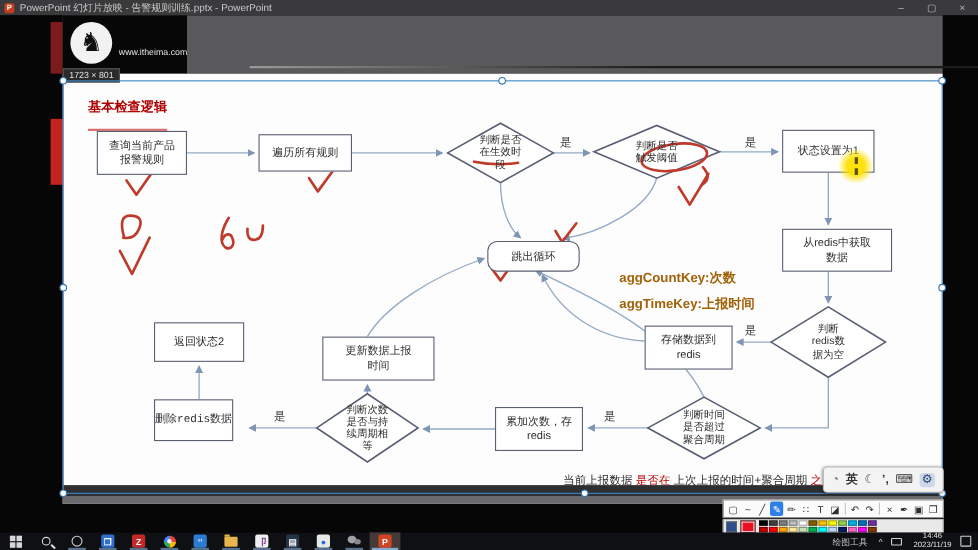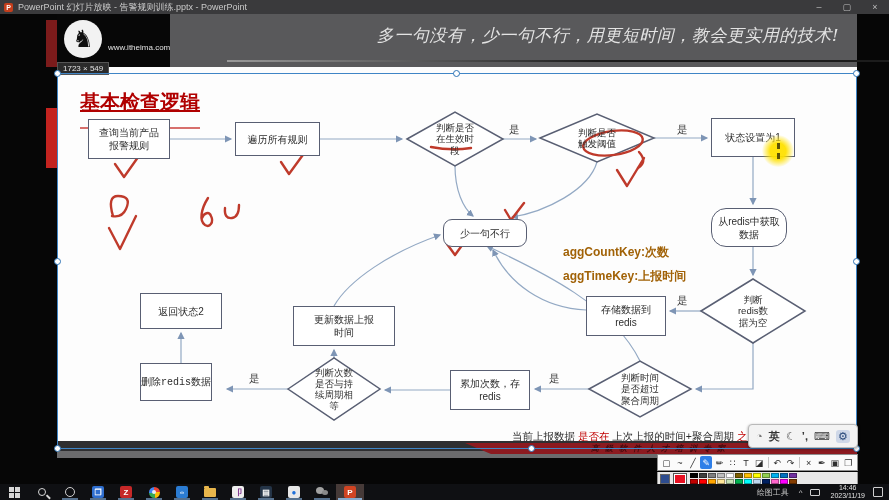--- a/index.html
+++ b/index.html
@@ -32,22 +32,22 @@
   .site{position:absolute;left:51px;top:29px;font-size:8px;color:#e2e2e2;}
   .redbar{position:absolute;width:11px;background:#7c1b1b;}
   .redbar.bright{background:#c3231f;}
 
   .size-badge{position:absolute;left:57px;top:48px;height:13px;padding:1px 5px;background:#2b2b2b;
     border:1px solid #555;color:#e0e0e0;font-size:8px;line-height:10px;}
 
   
   .content{position:absolute;left:57px;top:53px;width:800px;height:391px;background:#fdfdfd;}
   .canvas{position:absolute;left:0;top:19px;width:800px;height:378px;}
-  .slide-title{position:absolute;left:23px;top:3px;font-size:20px;font-weight:bold;color:#b00000;
-    border-bottom:2px solid rgba(195,35,30,.65);padding-bottom:11px;text-decoration:underline;}
+  .slide-title{position:absolute;left:23px;top:3px;font-size:12px;font-weight:bold;color:#b00000;
+    border-bottom:2px solid rgba(195,35,30,.65);padding-bottom:11px;}
   .n{position:absolute;background:#fff;border:1.5px solid #595f73;display:flex;align-items:center;
     justify-content:center;text-align:center;font-size:10px;line-height:1.3;color:#2e2e2e;white-space:pre-line;}
   .dl{position:absolute;display:flex;align-items:center;justify-content:center;text-align:center;
     font-size:9.5px;line-height:1.18;color:#2e2e2e;white-space:pre-line;}
   .yes{position:absolute;font-size:10.5px;color:#3a3a3a;}
   .aggtxt{position:absolute;font-size:12px;font-weight:600;color:#a16207;}
   .note{position:absolute;left:455px;top:344px;width:345px;font-size:10.5px;color:#2c2c2c;}
   .note .rd{color:#c00000;}
   .ycursor{position:absolute;left:705px;top:49px;width:32px;height:32px;border-radius:50%;
     background:radial-gradient(circle,rgba(255,225,0,.95) 0 35%,rgba(255,225,0,0) 72%);
@@ -131,21 +131,20 @@
   </div>
 
   <div class="stage">
 
     <div class="redbar abs" style="left:46px;top:6px;height:47px;"></div>
     <div class="redbar bright abs" style="left:46px;top:94px;height:60px;"></div>
     <div class="redbar abs" style="left:845px;top:6px;height:47px;"></div>
 
     <div class="band">
       <div class="band-line"></div>
-      <div class="slogan">多一句没有，少一句不行，用更短时间，教会更实用的技术!</div>
     </div>
     <div class="logo-patch">
       <span class="logo-circle">♞</span>
       <span class="site">www.itheima.com</span>
     </div>
 
     <div class="content">
       <div class="canvas">
         <div class="slide-title">基本检查逻辑</div>
 
@@ -196,25 +195,25 @@
             <path d="M168,122 q-1,11 7,10 q7,-1 7,-13"></path>
             <path d="M448,124 l6,10 l13,-17"></path>
             <path d="M390,158 l8,11 l13,-18"></path>
           </g>
         </svg>
 
         <div class="n" style="left:31px;top:33px;width:82px;height:40px;">查询当前产品
 报警规则</div>
         <div class="n" style="left:178px;top:36px;width:85px;height:34px;">遍历所有规则</div>
         <div class="n" style="left:654px;top:32px;width:84px;height:39px;">状态设置为1</div>
-        <div class="n" style="left:654px;top:122px;width:76px;height:39px;border-radius:15px;">从redis中获取
+        <div class="n" style="left:654px;top:122px;width:100px;height:39px;">从redis中获取
 数据</div>
         <div class="n" style="left:529px;top:210px;width:80px;height:40px;">存储数据到
 redis</div>
-        <div class="n" style="left:386px;top:133px;width:84px;height:28px;border-radius:9px;">少一句不行</div>
+        <div class="n" style="left:386px;top:133px;width:84px;height:28px;border-radius:9px;">跳出循环</div>
         <div class="n" style="left:83px;top:207px;width:82px;height:36px;">返回状态2</div>
         <div class="n" style="left:236px;top:220px;width:102px;height:40px;">更新数据上报
 时间</div>
         <div class="n" style="left:83px;top:277px;width:72px;height:38px;font-family:Liberation Mono, monospace;">删除redis数据</div>
         <div class="n" style="left:393px;top:284px;width:80px;height:40px;">累加次数，存
 redis</div>
 
         <div class="dl" style="left:362px;top:31px;width:72px;height:44px;">判断是否
 在生效时
 段</div>
@@ -243,26 +242,23 @@
         <div class="note">
           <span>当前上报数据 </span><span class="rd">是否在</span><span> 上次上报的时间+聚合周期 </span><span class="rd">之后</span>
         </div>
 
         <div class="ycursor">
             <i></i>
           </div>
       </div>
 
       <div class="footer-dark"></div>
-      <div class="footer-red">
-        <span>高级软件人才培训专家</span>
-      </div>
-    </div>
-
-    <div class="size-badge">1723 × 549</div>
+    </div>
+
+    <div class="size-badge">1723 × 801</div>
 
     <div class="selection">
       <span class="hdl" style="left:-4px;top:-4px;"></span>
       <span class="hdl" style="left:395px;top:-4px;"></span>
       <span class="hdl" style="right:-4px;top:-4px;"></span>
       <span class="hdl" style="left:-4px;top:184px;"></span>
       <span class="hdl" style="right:-4px;top:184px;"></span>
       <span class="hdl" style="left:-4px;bottom:-4px;"></span>
       <span class="hdl" style="left:470px;bottom:-4px;"></span>
       <span class="hdl" style="right:-4px;bottom:-4px;"></span>

